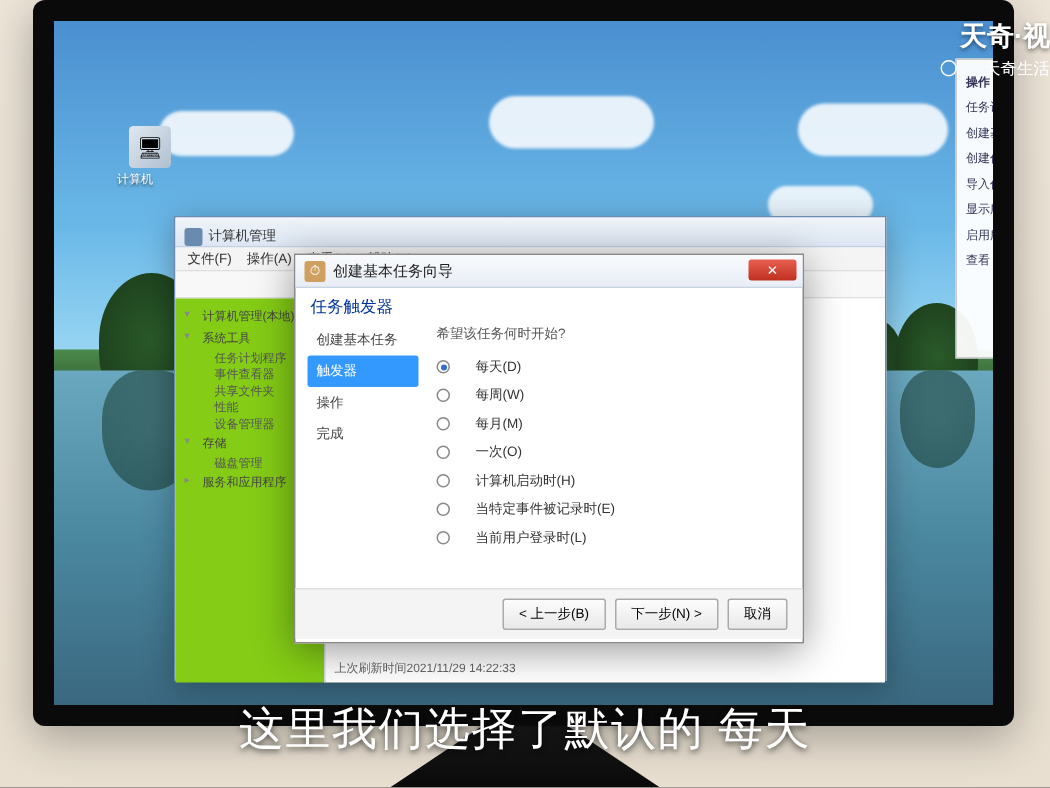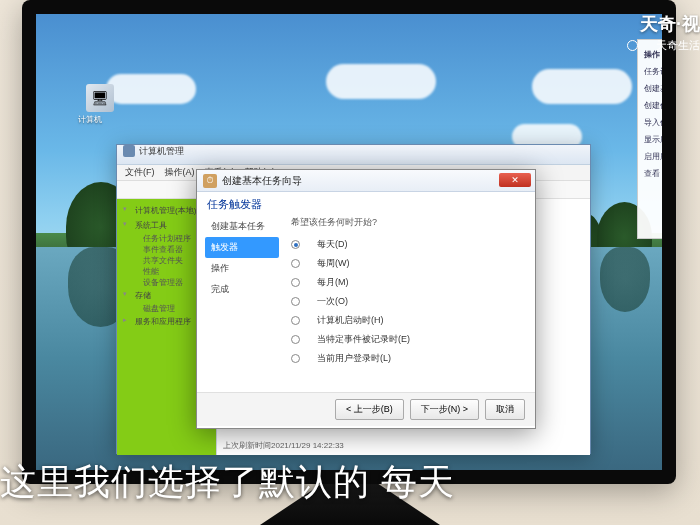--- a/index.html
+++ b/index.html
@@ -24,21 +24,21 @@
 .rtree{position:absolute;top:50%;background:radial-gradient(ellipse,#1a3a2a 0%,#0a2a1a 100%);border-radius:40% 40% 50% 50%;opacity:.5}
 .rtree.r1{width:65px;height:80px;left:32px;margin-top:5px}
 .rtree.r2{width:45px;height:60px;right:108px;margin-top:5px}
 .rtree.r3{width:50px;height:65px;right:12px;margin-top:5px}
 .watermark{position:absolute;top:12px;right:0;color:#fff;font-size:18px;font-weight:700;text-shadow:0 1px 3px rgba(0,0,0,.5)}
 .watermark2{position:absolute;top:38px;right:0;color:#fff;font-size:11px;display:flex;align-items:center;gap:18px}
 .watermark2 .lens{width:11px;height:11px;border:1.5px solid #fff;border-radius:50%;display:inline-block}
 .dicon{position:absolute;left:50px;top:70px;width:28px;height:28px;background:linear-gradient(135deg,#e0e8f0,#b0c0d0);border-radius:3px;display:flex;align-items:center;justify-content:center;font-size:14px}
 .dicon-lbl{position:absolute;left:42px;top:100px;font-size:8px;color:#fff;text-shadow:0 1px 2px rgba(0,0,0,.6)}
 .mainwin{position:absolute;left:80px;top:130px;width:475px;height:310px;background:#fff;border:1px solid #6a8ab0;box-shadow:0 4px 20px rgba(0,0,0,.3)}
-.mw-title{height:20px;background:linear-gradient(180deg,#f0f4fa,#dce6f2);display:flex;align-items:flex-start;padding:0 6px;font-size:9px;color:#333;border-bottom:1px solid #c0d0e0}
+.mw-title{height:20px;background:linear-gradient(180deg,#f0f4fa,#dce6f2);display:flex;align-items:flex-end;padding:0 6px;font-size:9px;color:#333;border-bottom:1px solid #c0d0e0}
 .mw-title .ico{width:12px;height:12px;background:#6a8ab0;margin-right:4px;border-radius:2px}
 .mw-menu{height:16px;background:#f4f4f4;display:flex;gap:10px;padding:0 8px;font-size:9px;color:#333;align-items:center;border-bottom:1px solid #ddd}
 .mw-tool{height:18px;background:#f8f8f8;border-bottom:1px solid #e0e0e0}
 .mw-body{display:flex;height:256px}
 .mw-side{width:100px;border-right:1px solid #d0d8e0;background:#84cc16;font-size:8px;color:#444;padding:4px}
 .mw-side .node{padding:2px 2px 2px 14px;position:relative}
 .mw-side .node::before{content:"▸";position:absolute;left:2px;font-size:7px;color:#888}
 .mw-side .node.open::before{content:"▾"}
 .mw-side .sub{padding-left:22px;color:#555}
 .mw-main{flex:1;background:#fff;position:relative}
@@ -54,21 +54,21 @@
 .dlg-left{width:74px;font-size:9px;color:#444}
 .dlg-left .litem{padding:4px 6px;border-radius:2px}
 .dlg-left .litem.sel{background:#3399ff;color:#fff}
 .dlg-right{flex:1;padding-left:12px;font-size:9px;color:#333}
 .dlg-right .rlabel{margin-bottom:6px;color:#555}
 .dlg-right .ropt{padding:3px 0;display:flex;align-items:center;gap:17px}
 .dlg-right .radio{width:9px;height:9px;border:1px solid #888;border-radius:50%;display:inline-flex;align-items:center;justify-content:center}
 .dlg-right .radio.on::after{content:"";width:4px;height:4px;background:#3070c0;border-radius:50%}
 .dlg-foot{height:34px;border-top:1px solid #e0e0e0;display:flex;justify-content:flex-end;align-items:center;gap:6px;padding:0 10px;background:#f4f4f4}
 .dlg-foot button{font-size:9px;padding:3px 10px;background:linear-gradient(180deg,#fdfdfd,#e8e8e8);border:1px solid #aaa;border-radius:2px;cursor:pointer}
-.subtitle{position:absolute;left:0;right:0;bottom:18px;text-align:left;color:#fff;font-size:36px;text-shadow:0 1px 4px rgba(0,0,0,.7);letter-spacing:1px}
+.subtitle{position:absolute;left:0;right:0;bottom:18px;text-align:center;color:#fff;font-size:30px;text-shadow:0 1px 4px rgba(0,0,0,.7);letter-spacing:1px}
 .stand{position:absolute;left:50%;bottom:0;transform:translateX(-50%);width:180px;height:42px;background:linear-gradient(180deg,#1a1a1a,#0a0a0a);clip-path:polygon(35% 0,65% 0,100% 100%,0 100%)}
 </style>
 </head>
 <body>
 
 <div class="desk"></div>
 <div class="stand"></div>
 
 <div class="monitor">
 <div class="screen">

